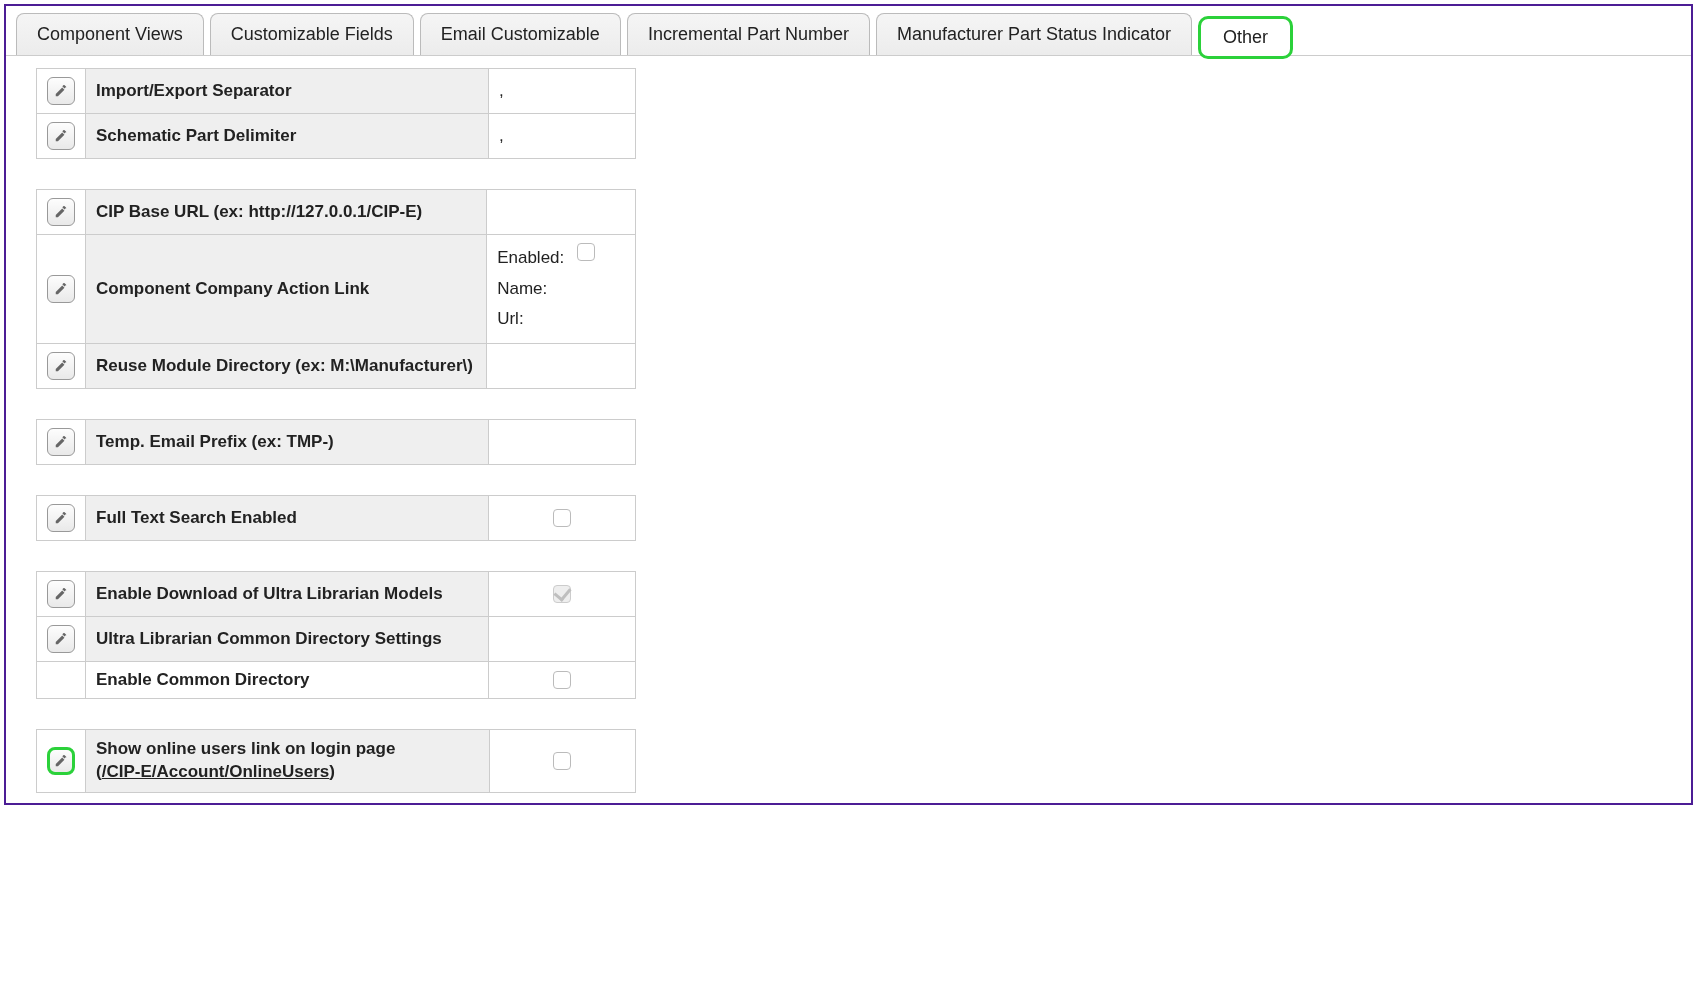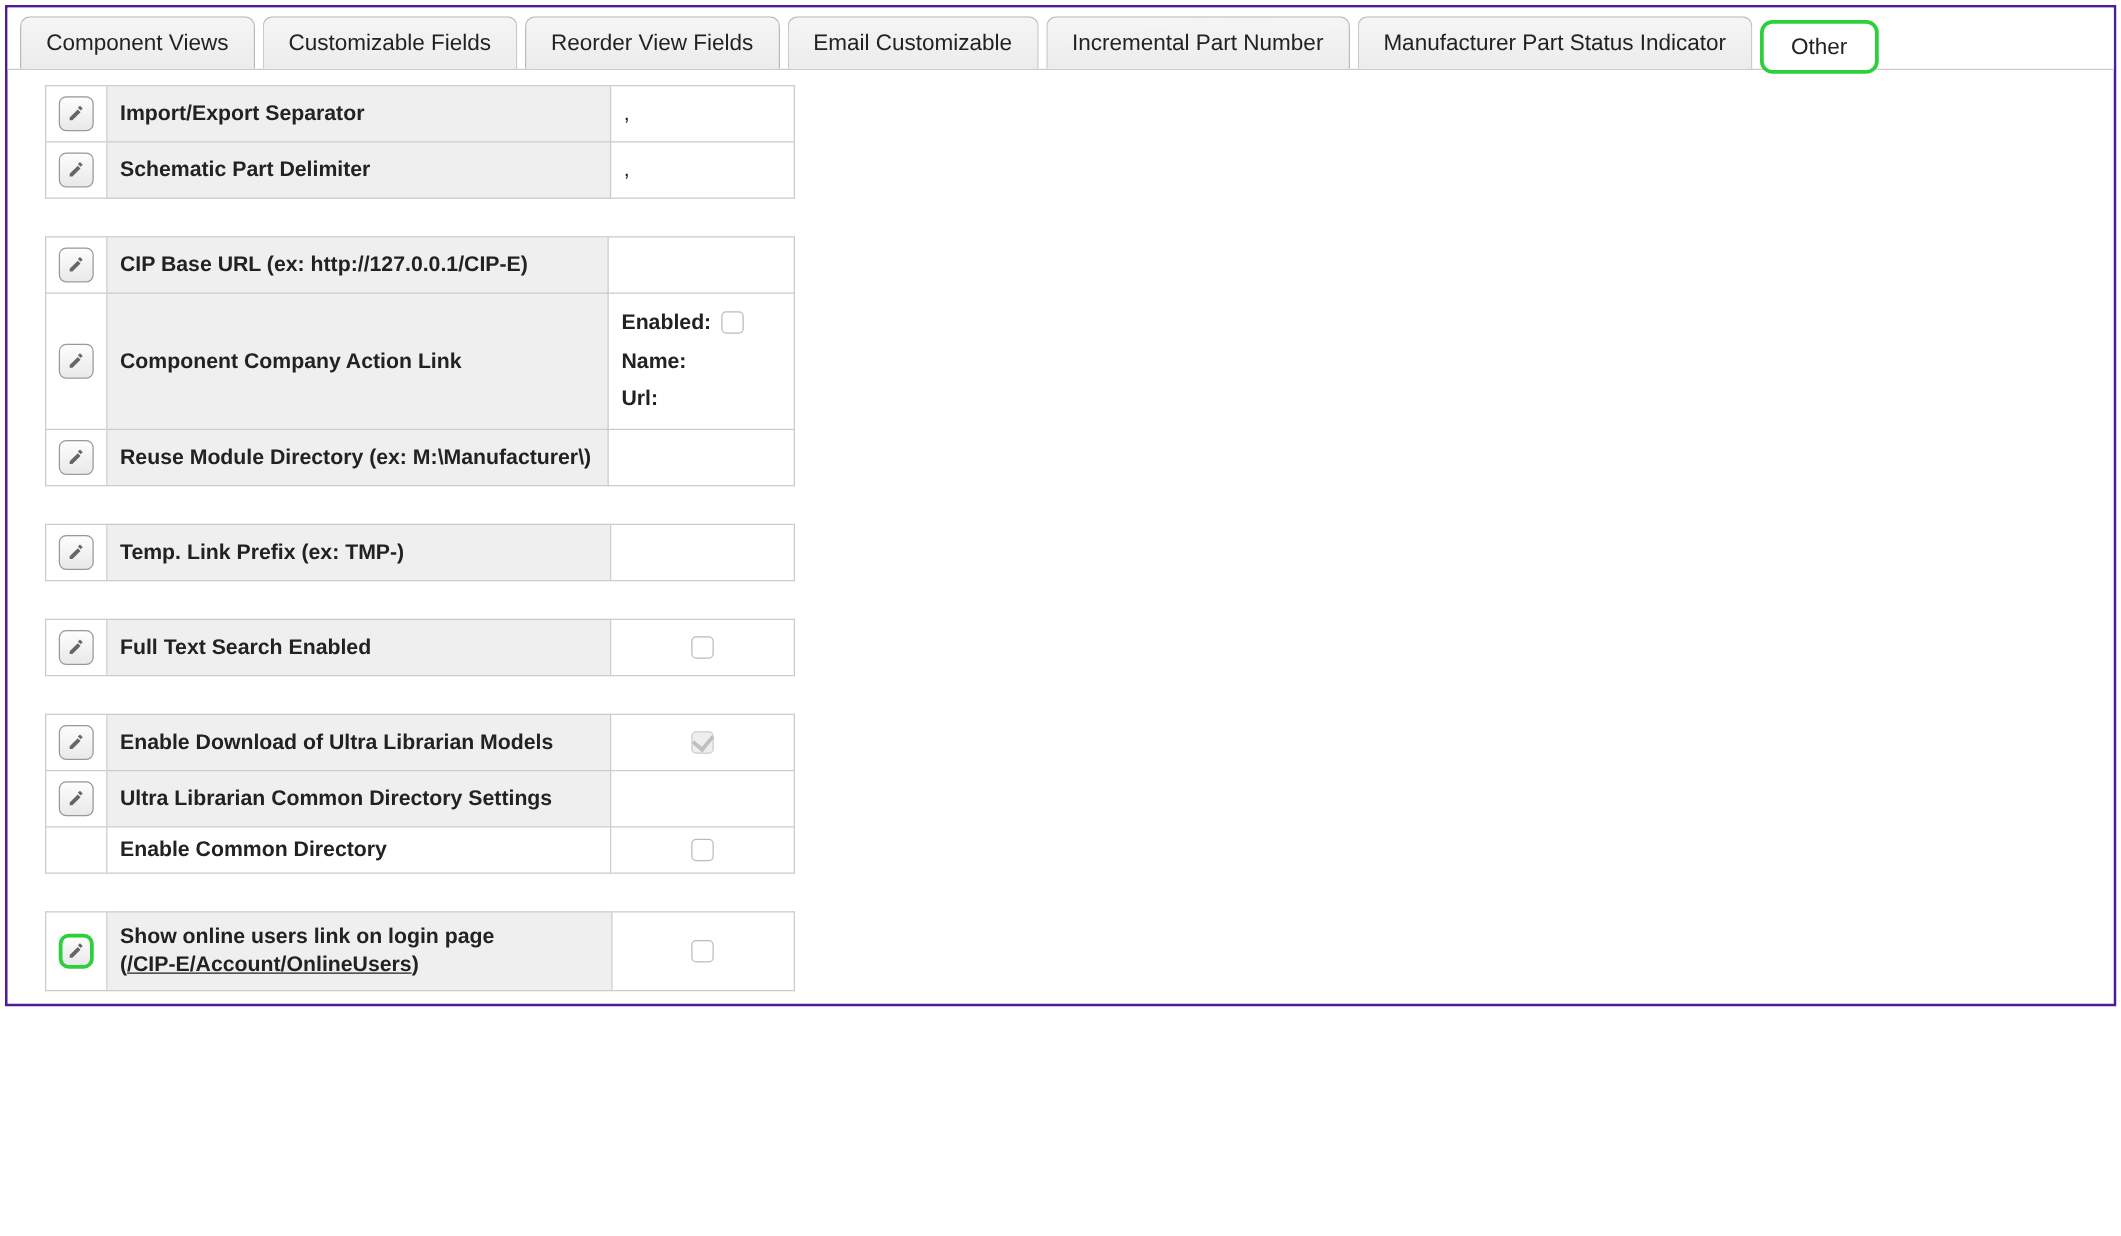--- a/index.html
+++ b/index.html
@@ -134,42 +134,39 @@
   .chk.disabled.checked::after {
     border-color: #bfbfbf;
   }
   .sub-labels {
     line-height: 1.8;
     padding: 6px 10px;
     font-size: 16px;
   }
   .sub-row {
     display: flex;
-    align-items: center;
-    font-weight: bold;
   }
   .sub-row .lbl {
     width: 80px;
   }
   .linky {
     text-decoration: underline;
   }
   .twoline {
     line-height: 1.35;
   }
 </style>
 </head>
 <body>
 
 <div class="frame">
 
   <div class="tabs">
     <div class="tab">Component Views</div>
     <div class="tab">Customizable Fields</div>
-    <div class="tab">Reorder View Fields</div>
     <div class="tab">Email Customizable</div>
     <div class="tab">Incremental Part Number</div>
     <div class="tab">Manufacturer Part Status Indicator</div>
     <div class="tab active">Other</div>
   </div>
 
   <div class="content">
 
     <table class="settings">
       <tbody>
@@ -250,21 +247,21 @@
     <table class="settings">
       <tbody>
           <tr>
         <td class="iconcell">
           <span class="edit-btn">
             <svg class="pencil" viewBox="0 0 16 16">
                   <path fill="#666" d="M2 11.5V14h2.5l7.4-7.4-2.5-2.5L2 11.5zM13.7 4.3c.4-.4.4-1 0-1.4l-1.6-1.6c-.4-.4-1-.4-1.4 0L9.5 2.5l2.5 2.5 1.7-1.7z"></path>
                 </svg>
           </span>
         </td>
-        <td class="labelcell">Temp. Link Prefix (ex: TMP-)</td>
+        <td class="labelcell">Temp. Email Prefix (ex: TMP-)</td>
         <td class="valuecell"></td>
       </tr>
     </tbody>
       </table>
 
     <table class="settings">
       <tbody>
           <tr>
         <td class="iconcell">
           <span class="edit-btn">

